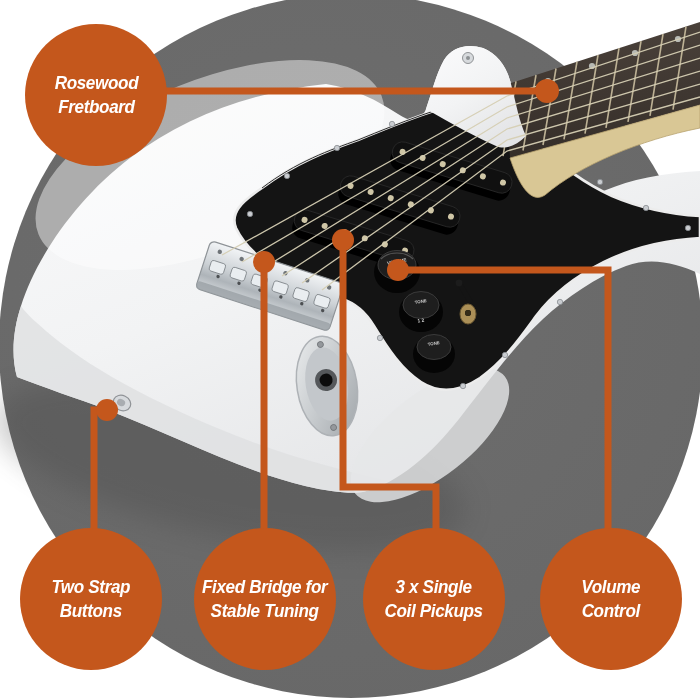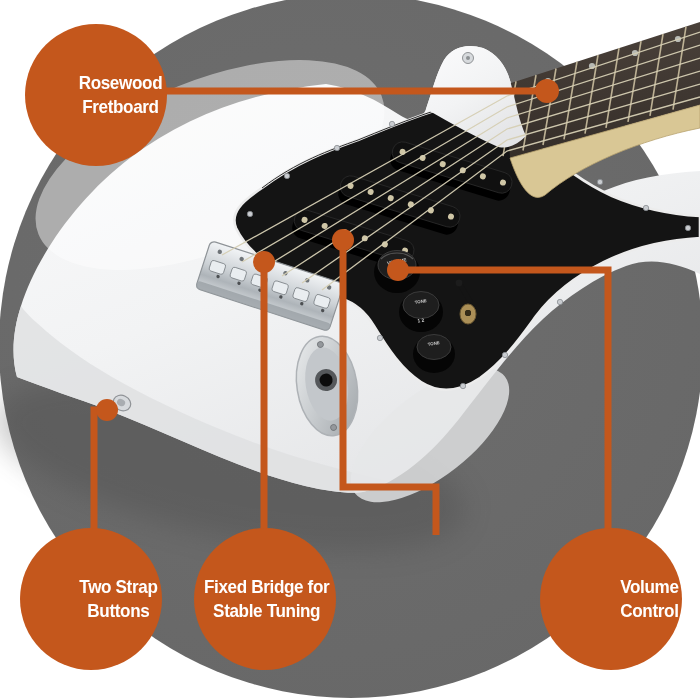--- a/index.html
+++ b/index.html
@@ -7,22 +7,23 @@
     position:relative;width:700px;height:700px;overflow:hidden;
     background:var(--page,#fff);
     font-family:"Liberation Sans",sans-serif;
   }
   .stage svg{position:absolute;left:0;top:0;}
   .connector{stroke:var(--accent,#C4571C);stroke-width:7;fill:none;}
   .dot{fill:var(--accent,#C4571C);}
   .callout{
     position:absolute;width:142px;height:142px;border-radius:50%;
     background:var(--accent,#C4571C);
-    display:flex;align-items:center;justify-content:flex-end;text-align:center;
+    display:flex;align-items:center;justify-content:center;text-align:center;
     z-index:5;
+    font-style:italic;
   }
   .callout-text{
     color:#fff;font-weight:700;font-size:19px;line-height:1.24;
     letter-spacing:-0.4px;transform:scaleX(0.9);white-space:nowrap;
   }
   .knob-label{fill:#c9c9c9;font-family:"Liberation Sans",sans-serif;font-weight:700;}
 </style>
 </head>
 <body>
 
@@ -310,20 +311,26 @@
     </div>
   </div>
 
   <div class="callout" style="left:20px;top:528px;">
     <div class="callout-text">
       <div>Two Strap</div>
       <div>Buttons</div>
     </div>
   </div>
 
+  <div class="callout" style="left:363px;top:528px;">
+    <div class="callout-text">
+      <div>3 x Single</div>
+      <div>Coil Pickups</div>
+    </div>
+  </div>
 
   <div class="callout" style="left:540px;top:528px;">
     <div class="callout-text">
       <div>Volume</div>
       <div>Control</div>
     </div>
   </div>
 
 </div>
 

